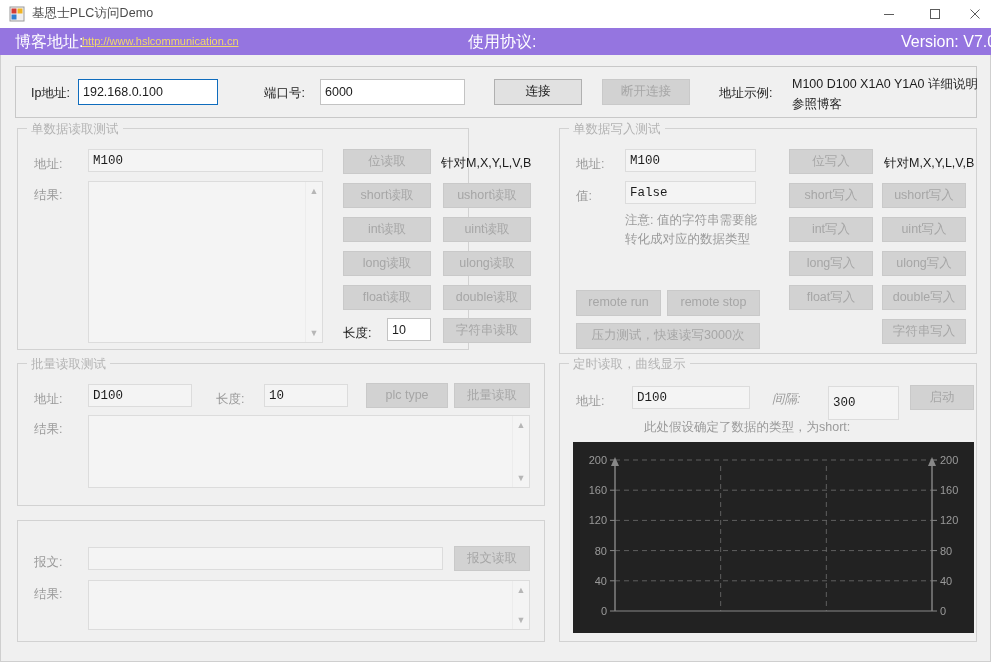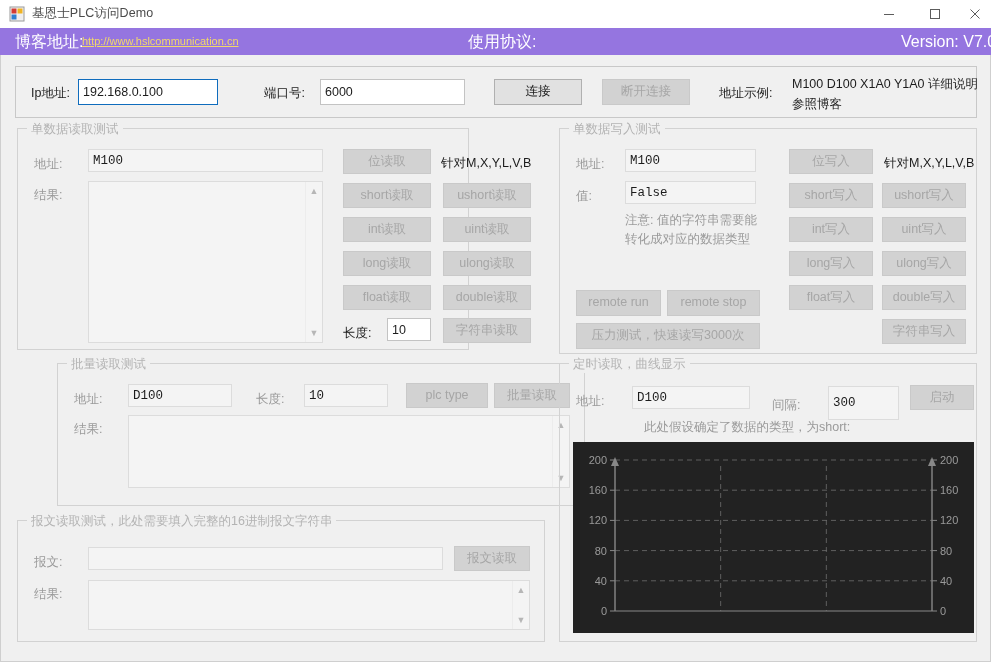--- a/index.html
+++ b/index.html
@@ -331,21 +331,21 @@
 
       <div class="btn disabled" style="left:229px; top:122px; width:84px; height:25px;">long写入</div>
       <div class="btn disabled" style="left:322px; top:122px; width:84px; height:25px;">ulong写入</div>
 
       <div class="btn disabled" style="left:229px; top:156px; width:84px; height:25px;">float写入</div>
       <div class="btn disabled" style="left:322px; top:156px; width:84px; height:25px;">double写入</div>
 
       <div class="btn disabled" style="left:322px; top:190px; width:84px; height:25px;">字符串写入</div>
     </div>
 
-    <div class="group" style="left:16px; top:308px; width:528px; height:143px;margin-left:40px;">
+    <div class="group" style="left:16px; top:308px; width:528px; height:143px;">
       <span class="group-title">批量读取测试</span>
 
       <span class="lbl-dim" style="left:16px; top:27px;">地址:</span>
       <input type="text" class="flat" style="left: 70px; top: 20px; width: 104px; height: 23px;" value="D100">
 
       <span class="lbl-dim" style="left:198px; top:27px;">长度:</span>
       <input type="text" class="flat" style="left: 246px; top: 20px; width: 84px; height: 23px;" value="10">
 
       <div class="btn disabled" style="left:348px; top:19px; width:82px; height:25px;">plc type</div>
       <div class="btn disabled" style="left:436px; top:19px; width:76px; height:25px;">批量读取</div>
@@ -354,21 +354,20 @@
       <div class="textarea" style="left:70px; top:51px; width:442px; height:73px;">
         <span style="position:absolute;left:4px;top:3px;font-size:12.5px;color:#1c1c1c;"></span>
         <div class="sb">
           <span class="sb-up">▲</span>
           <span class="sb-dn">▼</span>
         </div>
       </div>
     </div>
 
     <div class="group" style="left:16px; top:465px; width:528px; height:122px;">
-      <span class="group-title">报文读取测试，此处需要填入完整的16进制报文字符串</span>
 
       <span class="lbl-dim" style="left:16px; top:33px;">报文:</span>
       <input type="text" class="flat" style="left: 70px; top: 26px; width: 355px; height: 23px;" value="">
       <div class="btn disabled" style="left:436px; top:25px; width:76px; height:25px;">报文读取</div>
 
       <span class="lbl-dim" style="left:16px; top:65px;">结果:</span>
       <div class="textarea" style="left:70px; top:59px; width:442px; height:50px;">
         <span style="position:absolute;left:4px;top:3px;font-size:12.5px;color:#1c1c1c;"></span>
         <div class="sb">
           <span class="sb-up">▲</span>
@@ -376,21 +375,21 @@
         </div>
       </div>
     </div>
 
     <div class="group" style="left:558px; top:308px; width:418px; height:279px;">
       <span class="group-title">定时读取，曲线显示</span>
 
       <span class="lbl-dim" style="left:16px; top:29px;">地址:</span>
       <input type="text" class="flat" style="left: 72px; top: 22px; width: 118px; height: 23px;" value="D100">
 
-      <span class="lbl-dim" style="left:212px; top:33px;">间隔:</span>
+      <span class="lbl-dim" style="left:212px; top:27px;font-style:italic;">间隔:</span>
       <input type="text" class="flat" style="left: 268px; top: 22px; width: 71px; height: 34px;" value="300">
 
       <div class="btn disabled" style="left:350px; top:21px; width:64px; height:25px;">启动</div>
 
       <span class="note" style="left:84px; top:55px;">此处假设确定了数据的类型，为short:</span>
 
       <div class="chart-wrap" style="left:13px; top:78px; width:401px; height:191px;">
         <svg width="401" height="191" viewBox="0 0 401 191">
           <rect x="0" y="0" width="401" height="191" fill="#222222"></rect>
           <g id="chart-g">

